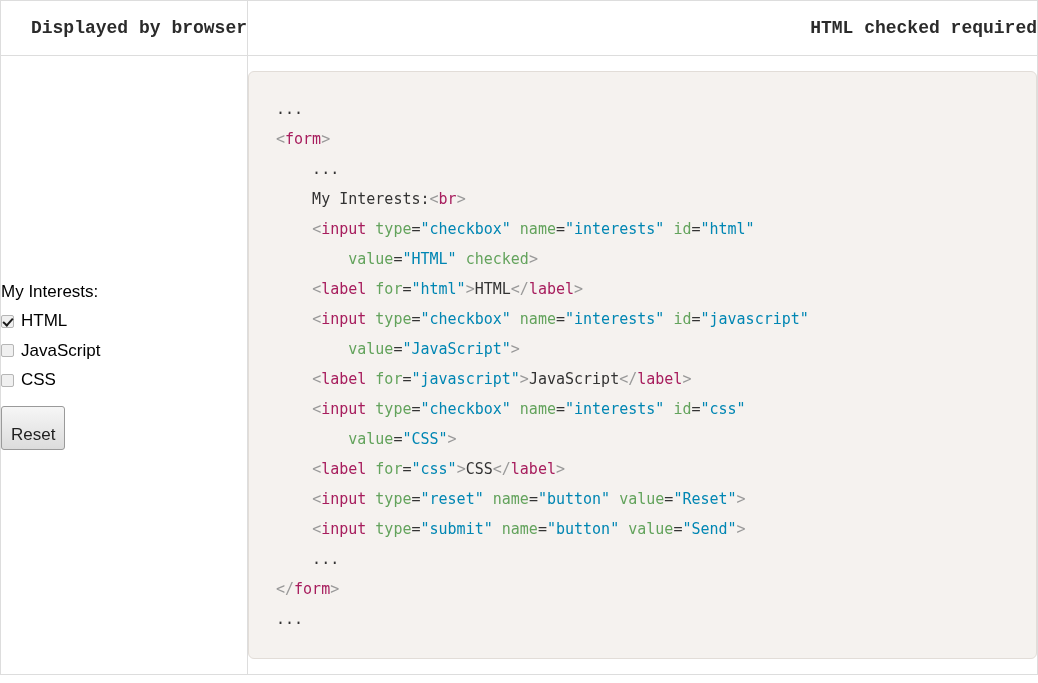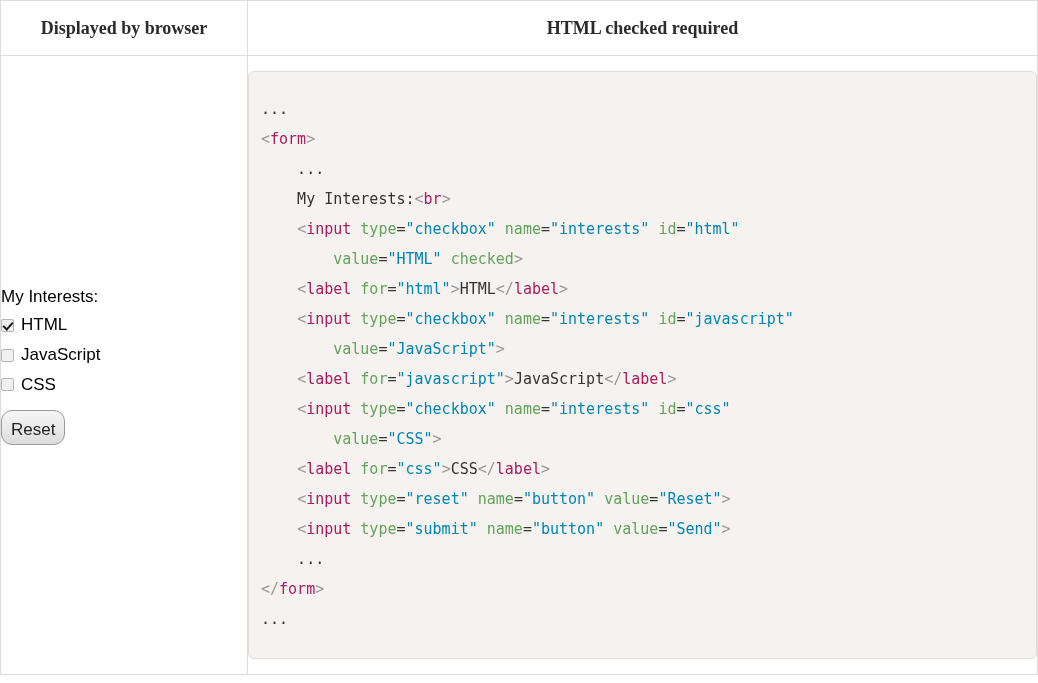--- a/index.html
+++ b/index.html
@@ -28,22 +28,22 @@
     padding: 0;
   }
   .col-left  { width: 247px; }
   .col-right { width: 790px; }
 
   .ref-table thead th {
     height: 54px;
     font-size: 18px;
     font-weight: bold;
     color: #2b2b2b;
-    text-align: center;
-    font-family: Liberation Serif, serif;
+    text-align: right;
+    font-family: Liberation Mono, monospace;
     margin-left: 28px;
   }
 
   
   .demo-cell {
     height: 618px;
     padding: 0 0 0 13px;
     vertical-align: middle;
   }
   .demo-form {
@@ -85,37 +85,37 @@
   }
   .cb-label {
     font-size: 17px;
     color: #000000;
   }
   .reset-button {
     margin-top: 8px;
     font-family: "Liberation Sans", sans-serif;
     font-size: 17px;
     color: #1f1f1f;
-    padding: 9px 9px 4px 9px;
+    padding: 18px 9px 4px 9px;
     border: 1px solid #9a9a9a;
-    border-radius: 11px;
+    border-radius: 3px;
     background: linear-gradient(#f6f6f6, #dcdcdc);
     cursor: pointer;
   }
 
   
   .code-cell {
     padding: 14px 14px 14px 14px;
     vertical-align: top;
   }
   .code-block {
     background: #f5f2ef;
     border: 1px solid #e2ddd8;
     border-radius: 6px;
-    padding: 22px 18px 22px 12px;
+    padding: 22px 18px 22px 27px;
     box-sizing: border-box;
     min-height: 588px;
   }
   pre.code {
     margin: 0;
     font-family: "DejaVu Sans Mono", "Liberation Mono", monospace;
     font-size: 15px;
     line-height: 30px;
     color: #333333;
     white-space: pre;

